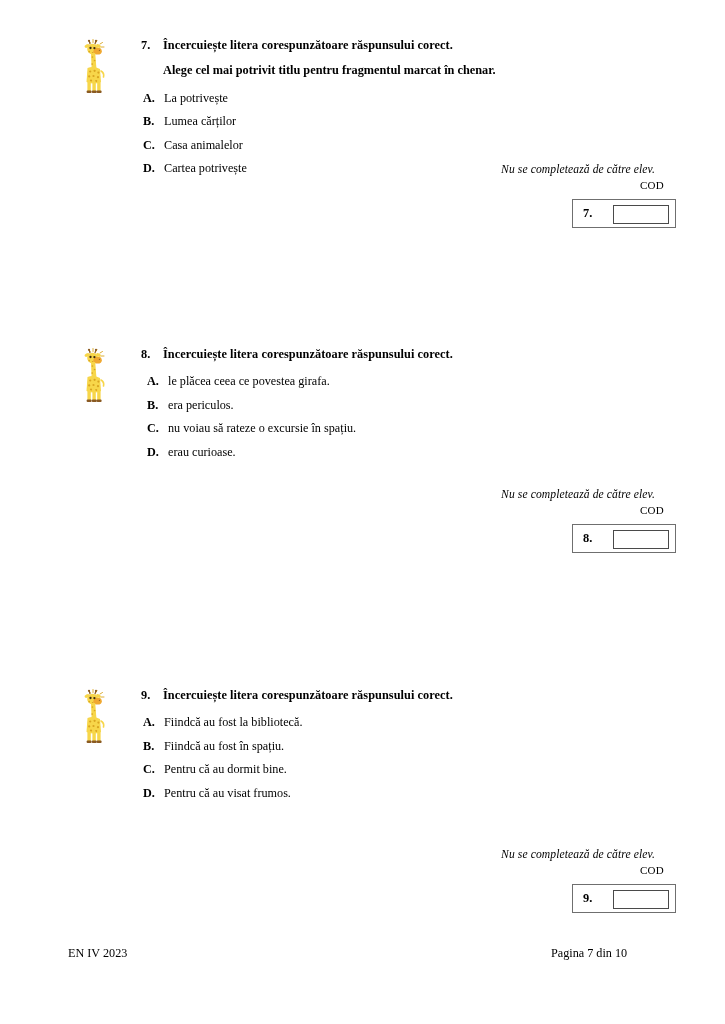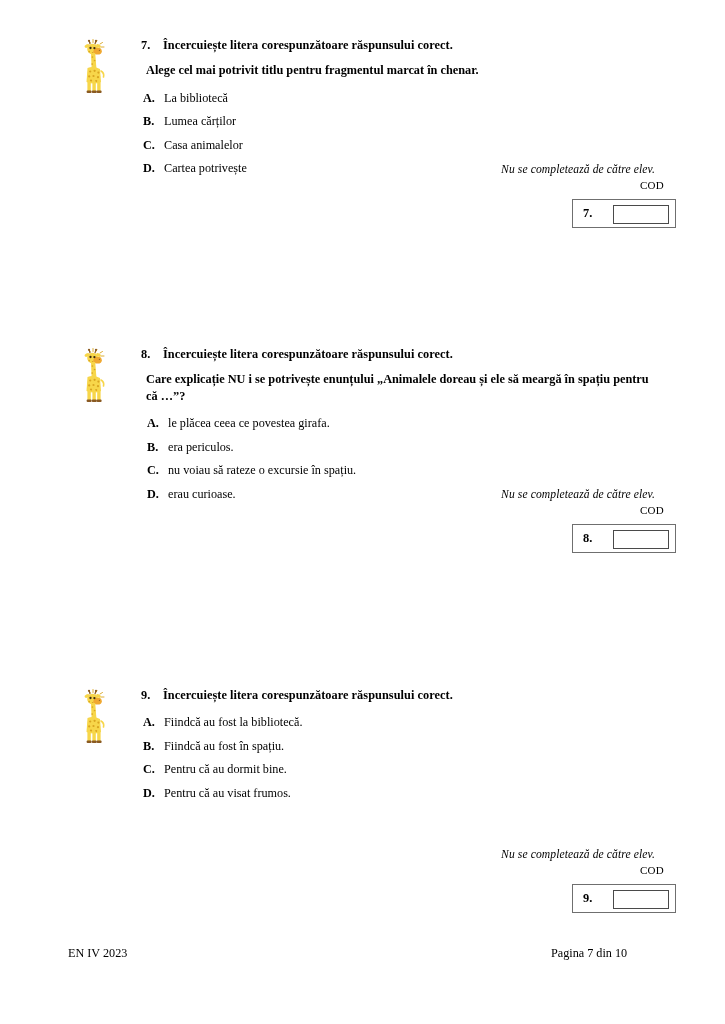--- a/index.html
+++ b/index.html
@@ -56,21 +56,21 @@
   .q-num {
     width: 22px;
     flex: 0 0 22px;
     font-weight: bold;
   }
   .q-instr {
     flex: 1 1 auto;
   }
   .q-prompt {
     margin-top: 9px;
-    margin-left: 5px;
+    margin-left: 22px;
     font-weight: bold;
     font-size: 12.3px;
     line-height: 16.5px;
     width: 512px;
   }
 
   .q-options {
     margin-top: 12px;
   }
   .opt {
@@ -233,21 +233,21 @@
 
     <div class="q-body">
       <div class="q-head">
         <span class="q-num">7.</span>
         <span class="q-instr">Încercuiește litera corespunzătoare răspunsului corect.</span>
       </div>
       <div class="q-prompt">Alege cel mai potrivit titlu pentru fragmentul marcat în chenar.</div>
       <div class="q-options">
         <div class="opt">
           <span class="opt-letter">A.</span>
-          <span class="opt-text">La bibliotecă</span>
+          <span class="opt-text">La potrivește</span>
         </div>
         <div class="opt">
           <span class="opt-letter">B.</span>
           <span class="opt-text">Lumea cărților</span>
         </div>
         <div class="opt">
           <span class="opt-letter">C.</span>
           <span class="opt-text">Casa animalelor</span>
         </div>
         <div class="opt">
@@ -312,21 +312,20 @@
         <rect x="11.8" y="52.4" width="5" height="2.6" rx="1" fill="#8a5a22"></rect>
         <rect x="16.6" y="52.4" width="5" height="2.6" rx="1" fill="#8a5a22"></rect>
       </svg>
     </div>
 
     <div class="q-body">
       <div class="q-head">
         <span class="q-num">8.</span>
         <span class="q-instr">Încercuiește litera corespunzătoare răspunsului corect.</span>
       </div>
-      <div class="q-prompt">Care explicație NU i se potrivește enunțului „Animalele doreau și ele să meargă în spațiu pentru că …”?</div>
       <div class="q-options">
         <div class="opt">
           <span class="opt-letter">A.</span>
           <span class="opt-text">le plăcea ceea ce povestea girafa.</span>
         </div>
         <div class="opt">
           <span class="opt-letter">B.</span>
           <span class="opt-text">era periculos.</span>
         </div>
         <div class="opt">

